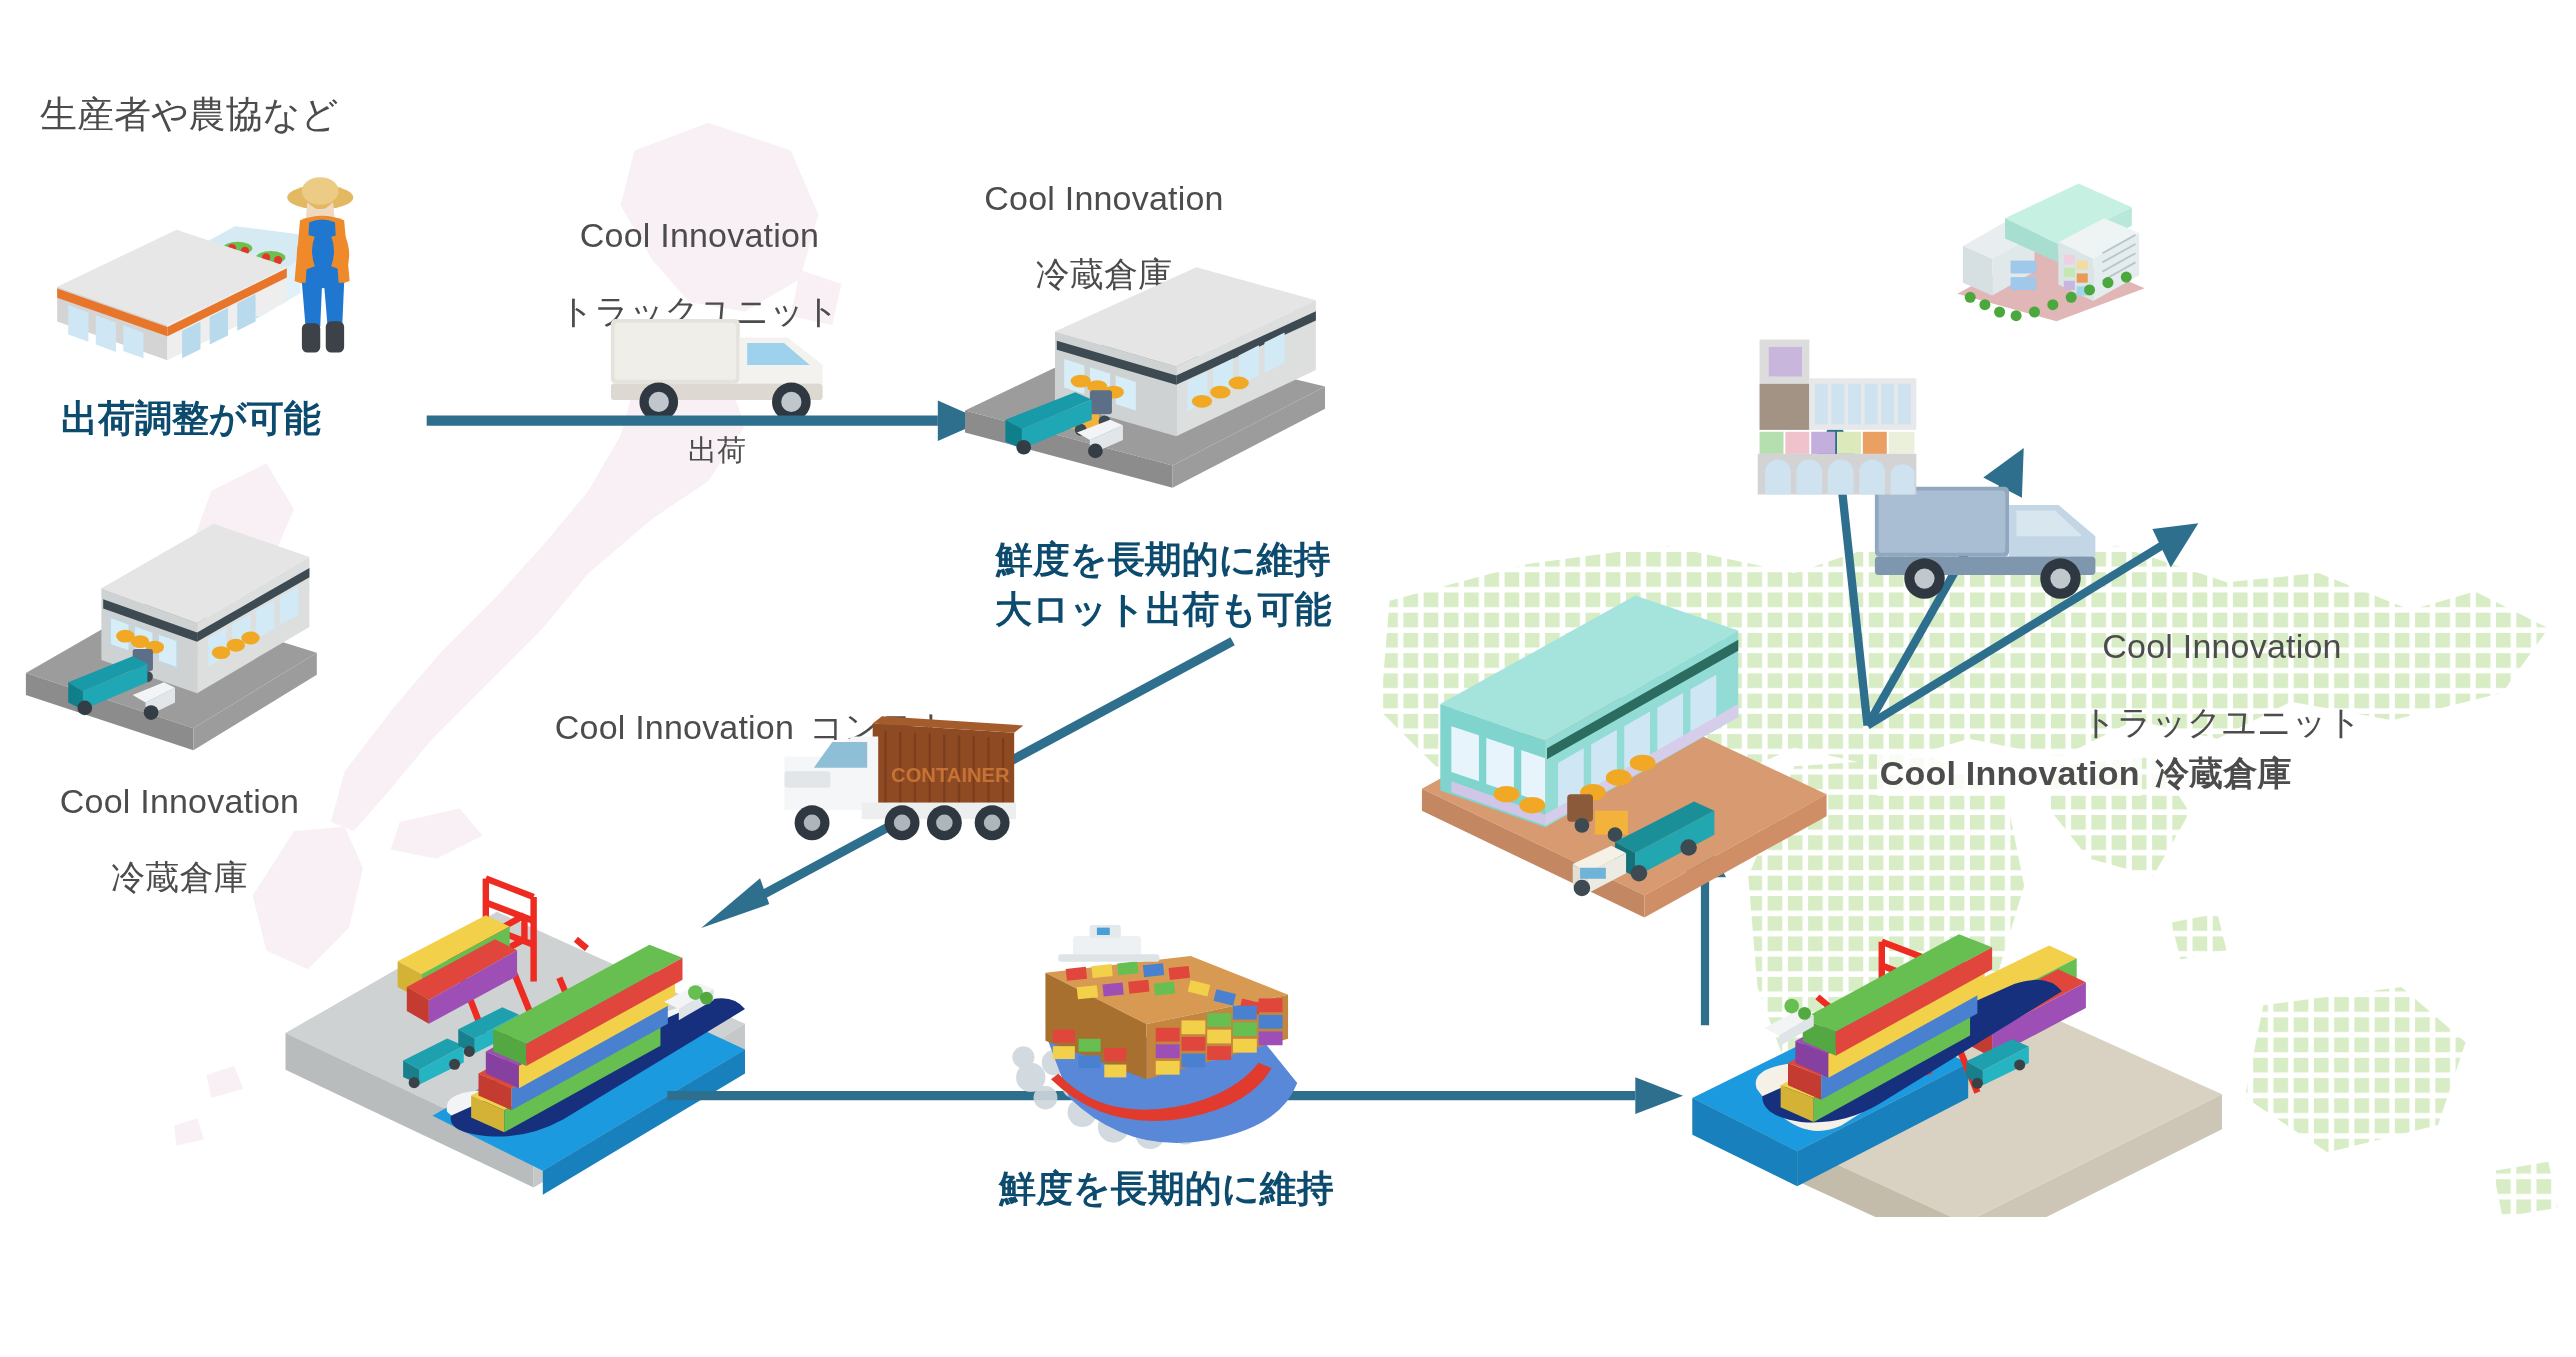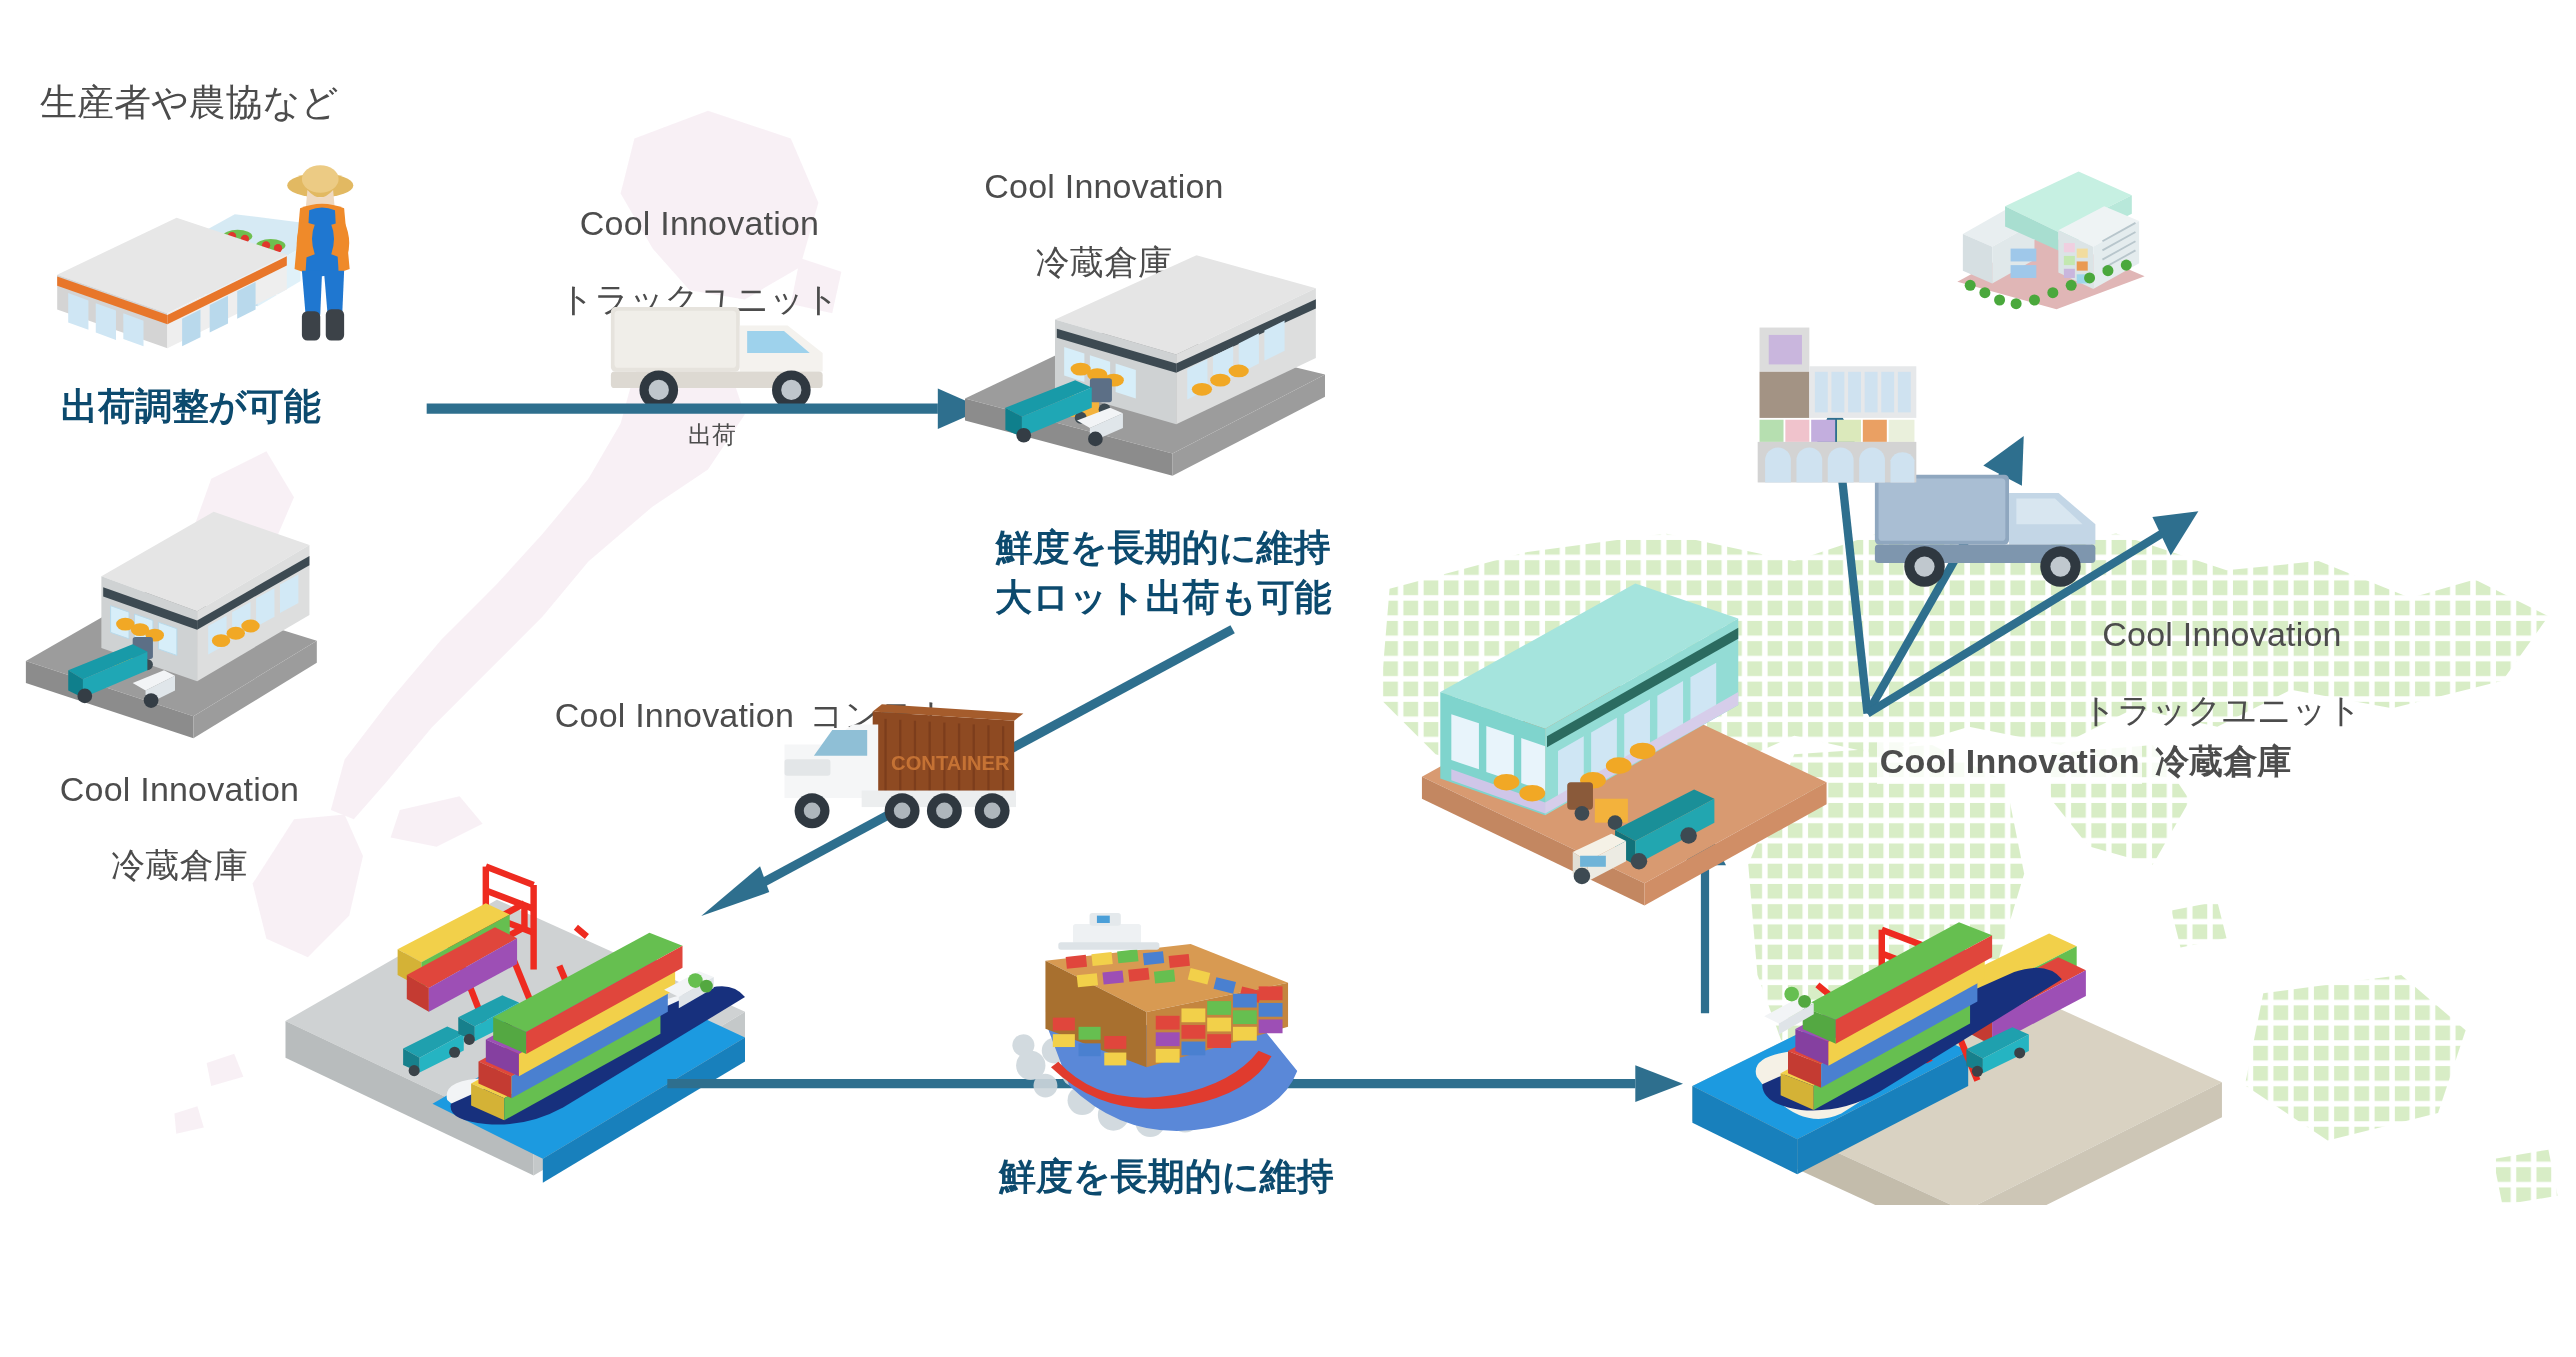--- a/index.html
+++ b/index.html
@@ -1,34 +1,34 @@
 <!DOCTYPE html>
 <html style="font-size:14.7px"><head>
 <meta charset="utf-8">
 <style>
   html,body{margin:0;padding:0;background:#ffffff;}
   body{width:2576px;height:1358px;position:relative;overflow:hidden;
        font-family:"Liberation Sans","DejaVu Sans",sans-serif;}
 
-  .stage{position:absolute;left:0;top:0;width:2576px;height:1205px;background:#ffffff;overflow:hidden;}
+  .stage{position:absolute;left:0;top:12px;width:2576px;height:1205px;background:#ffffff;overflow:hidden;}
 
   
   .bg-japan{position:absolute;left:156px;top:83px;width:828px;height:1086px;opacity:.55;}
   .bg-world{position:absolute;left:1362px;top:478px;width:1214px;height:810px;}
 
   
   .lbl{position:absolute;color:#4c4c4c;font-size:34px;line-height:1.28;text-align:center;
        white-space:nowrap;letter-spacing:0.2px;}
   .lbl .ln{display:block;margin-top:32px;}
   .lbl.boxed .ln{background:rgba(255,255,255,.82);display:inline-block;padding:0 2.8px;}
   .hdr{position:absolute;color:#4c4c4c;font-size:37px;white-space:nowrap;}
   .blue{position:absolute;color:#0c4a6e;font-weight:bold;font-size:37px;line-height:1.35;
         text-align:center;white-space:nowrap;}
   .blue .ln{display:block;}
-  .arrow-lbl{position:absolute;color:#4c4c4c;font-size:24px;white-space:nowrap;}
+  .arrow-lbl{position:absolute;color:#4c4c4c;font-size:29px;white-space:nowrap;}
 
   
   .art{position:absolute;}
   svg{display:block;overflow:visible;}
 </style>
 </head>
 <body>
 
 <div class="stage">
 

